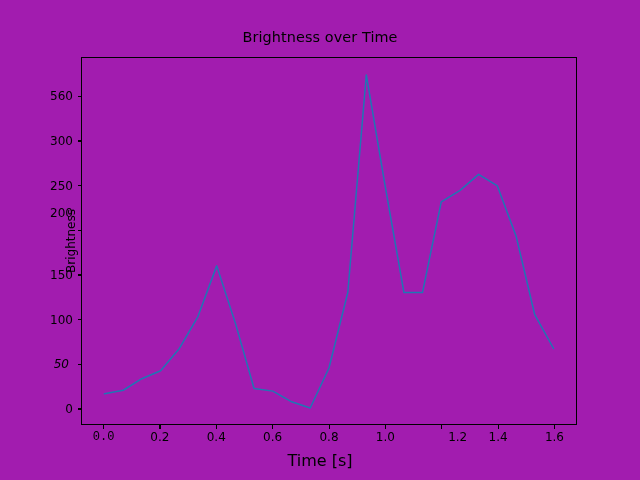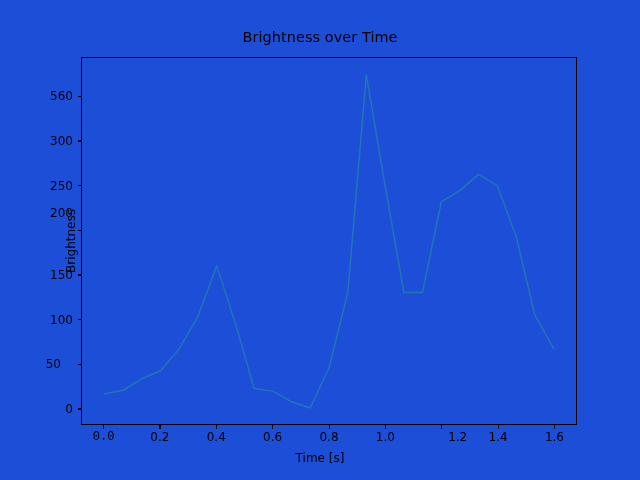--- a/index.html
+++ b/index.html
@@ -10,21 +10,21 @@
   body {
     width: 640px;
     height: 480px;
     font-family: "DejaVu Sans", sans-serif;
     overflow: hidden;
   }
   #figure {
     position: relative;
     width: 640px;
     height: 480px;
-    background: #1d4ed8;
+    background: #a21caf;
   }
   #chart-title {
     position: absolute;
     left: 0;
     top: 29px;
     width: 640px;
     text-align: center;
     font-size: 14.4px;
     color: #000000;
     letter-spacing: 0.1px;
@@ -74,21 +74,21 @@
     height: 1.1px;
     width: 3.5px;
     left: 77.5px;
   }
   #xlabel {
     position: absolute;
     left: 0;
     top: 451px;
     width: 640px;
     text-align: center;
-    font-size: 12px;
+    font-size: 16px;
     color: #000000;
   }
   #ylabel {
     position: absolute;
     left: -70px;
     top: 0;
     width: 230px;
     height: 14px;
     line-height: 14px;
     text-align: center;
@@ -133,21 +133,21 @@
       <div class="tick-label xtick-label" style="left: 441.727px; margin-left: 16px;">1.2</div>
       <div class="tick-mark xtick-mark" style="left: 497.591px;"></div>
       <div class="tick-label xtick-label" style="left: 498.091px;">1.4</div>
       <div class="tick-mark xtick-mark" style="left: 553.955px;"></div>
       <div class="tick-label xtick-label" style="left: 554.455px;">1.6</div>
     </div>
   <div id="yticks-container">
       <div class="tick-mark ytick-mark" style="top: 408.422px;"></div>
       <div class="tick-label ytick-label" style="top: 408.922px; left: 20px; width: 53px;">0</div>
       <div class="tick-mark ytick-mark" style="top: 363.762px;"></div>
-      <div class="tick-label ytick-label" style="top: 364.262px; left: 8px; width: 53px;">50</div>
+      <div class="tick-label ytick-label" style="top: 364.262px; left: 16px; width: 53px; font-style: italic;">50</div>
       <div class="tick-mark ytick-mark" style="top: 319.102px;"></div>
       <div class="tick-label ytick-label" style="top: 319.602px; left: 20px; width: 53px;">100</div>
       <div class="tick-mark ytick-mark" style="top: 274.442px;"></div>
       <div class="tick-label ytick-label" style="top: 274.942px; left: 20px; width: 53px;">150</div>
       <div class="tick-mark ytick-mark" style="top: 229.782px;"></div>
       <div class="tick-label ytick-label" style="top: 213px; left: 20px; width: 53px;">200</div>
       <div class="tick-mark ytick-mark" style="top: 185.121px;"></div>
       <div class="tick-label ytick-label" style="top: 185.621px; left: 20px; width: 53px;">250</div>
       <div class="tick-mark ytick-mark" style="top: 140.461px;"></div>
       <div class="tick-label ytick-label" style="top: 140.961px; left: 20px; width: 53px;">300</div>

